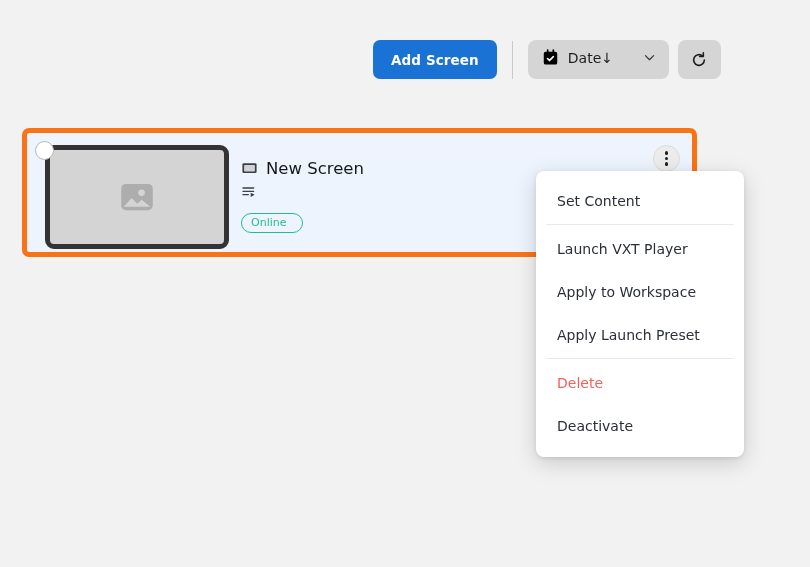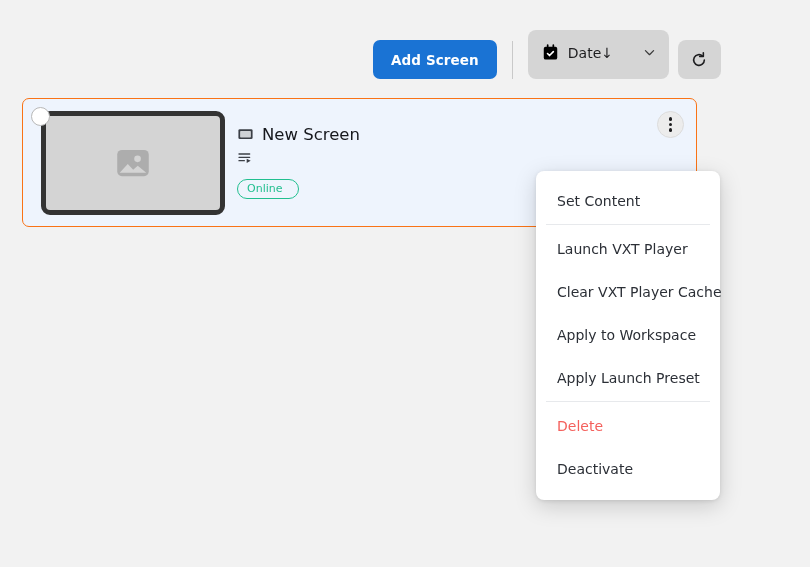--- a/index.html
+++ b/index.html
@@ -32,21 +32,21 @@
     cursor: pointer;
     white-space: nowrap;
   }
   .tb-divider {
     width: 1px; height: 38px;
     background: #c9c9c9;
     margin: 0 15px 0 15px;
   }
   .date-select {
     display: flex; align-items: center;
-    height: 49px;
+    height: 39px;
     min-width: 141px;
     background: #d5d5d5;
     border-radius: 8px;
     padding: 0 12px 4px 14px;
     cursor: pointer;
     gap: 9px;
   }
   .date-label {
     font-size: 14px;
     color: #1d1d1f;
@@ -59,24 +59,24 @@
     background: #d5d5d5;
     border: none;
     border-radius: 8px;
     display: flex; align-items: center; justify-content: center;
     cursor: pointer;
   }
 
   
   .screen-card {
     position: absolute;
-    left: 22px; top: 98px;
+    left: 22px; top: 128px;
     width: 675px; height: 129px;
     background: #eef4fd;
-    border: 1px solid #f97316;
+    border: 5px solid #f97316;
     border-radius: 7px;
   }
   .card-checkbox {
     position: absolute;
     left: 8px; top: 8px;
     width: 19px; height: 19px;
     border-radius: 50%;
     background: #ffffff;
     border: 1px solid #b8b8b8;
     cursor: pointer;
@@ -129,21 +129,21 @@
   .kebab-dot {
     width: 3.4px; height: 3.4px; border-radius: 50%;
     background: #1d1d1f;
     margin: 1.1px 0;
   }
 
   
   .ctx-menu {
     position: absolute;
     left: 536px; top: 171px;
-    width: 184px;
+    width: 208px;
     background: #ffffff;
     border-radius: 8px;
     box-shadow: 0 6px 22px rgba(0,0,0,0.17), 0 1px 4px rgba(0,0,0,0.10);
     padding: 8px 0 10px 0;
     z-index: 10;
   }
   .ctx-item {
     height: 43px;
     display: flex; align-items: center;
     padding: 0 21px;
@@ -239,21 +239,20 @@
         <span class="kebab-dot"></span>
         <span class="kebab-dot"></span>
       </span>
     </div>
   </div>
 
   <div class="ctx-menu">
     <div class="ctx-item">Set Content</div>
     <div class="ctx-sep"></div>
     <div class="ctx-item">Launch VXT Player</div>
-    <div class="ctx-item">Clear VXT Player Cache</div>
     <div class="ctx-item">Apply to Workspace</div>
     <div class="ctx-item">Apply Launch Preset</div>
     <div class="ctx-sep"></div>
     <div class="ctx-item danger">Delete</div>
     <div class="ctx-item">Deactivate</div>
   </div>
 
 </div>
 
 </body></html>

